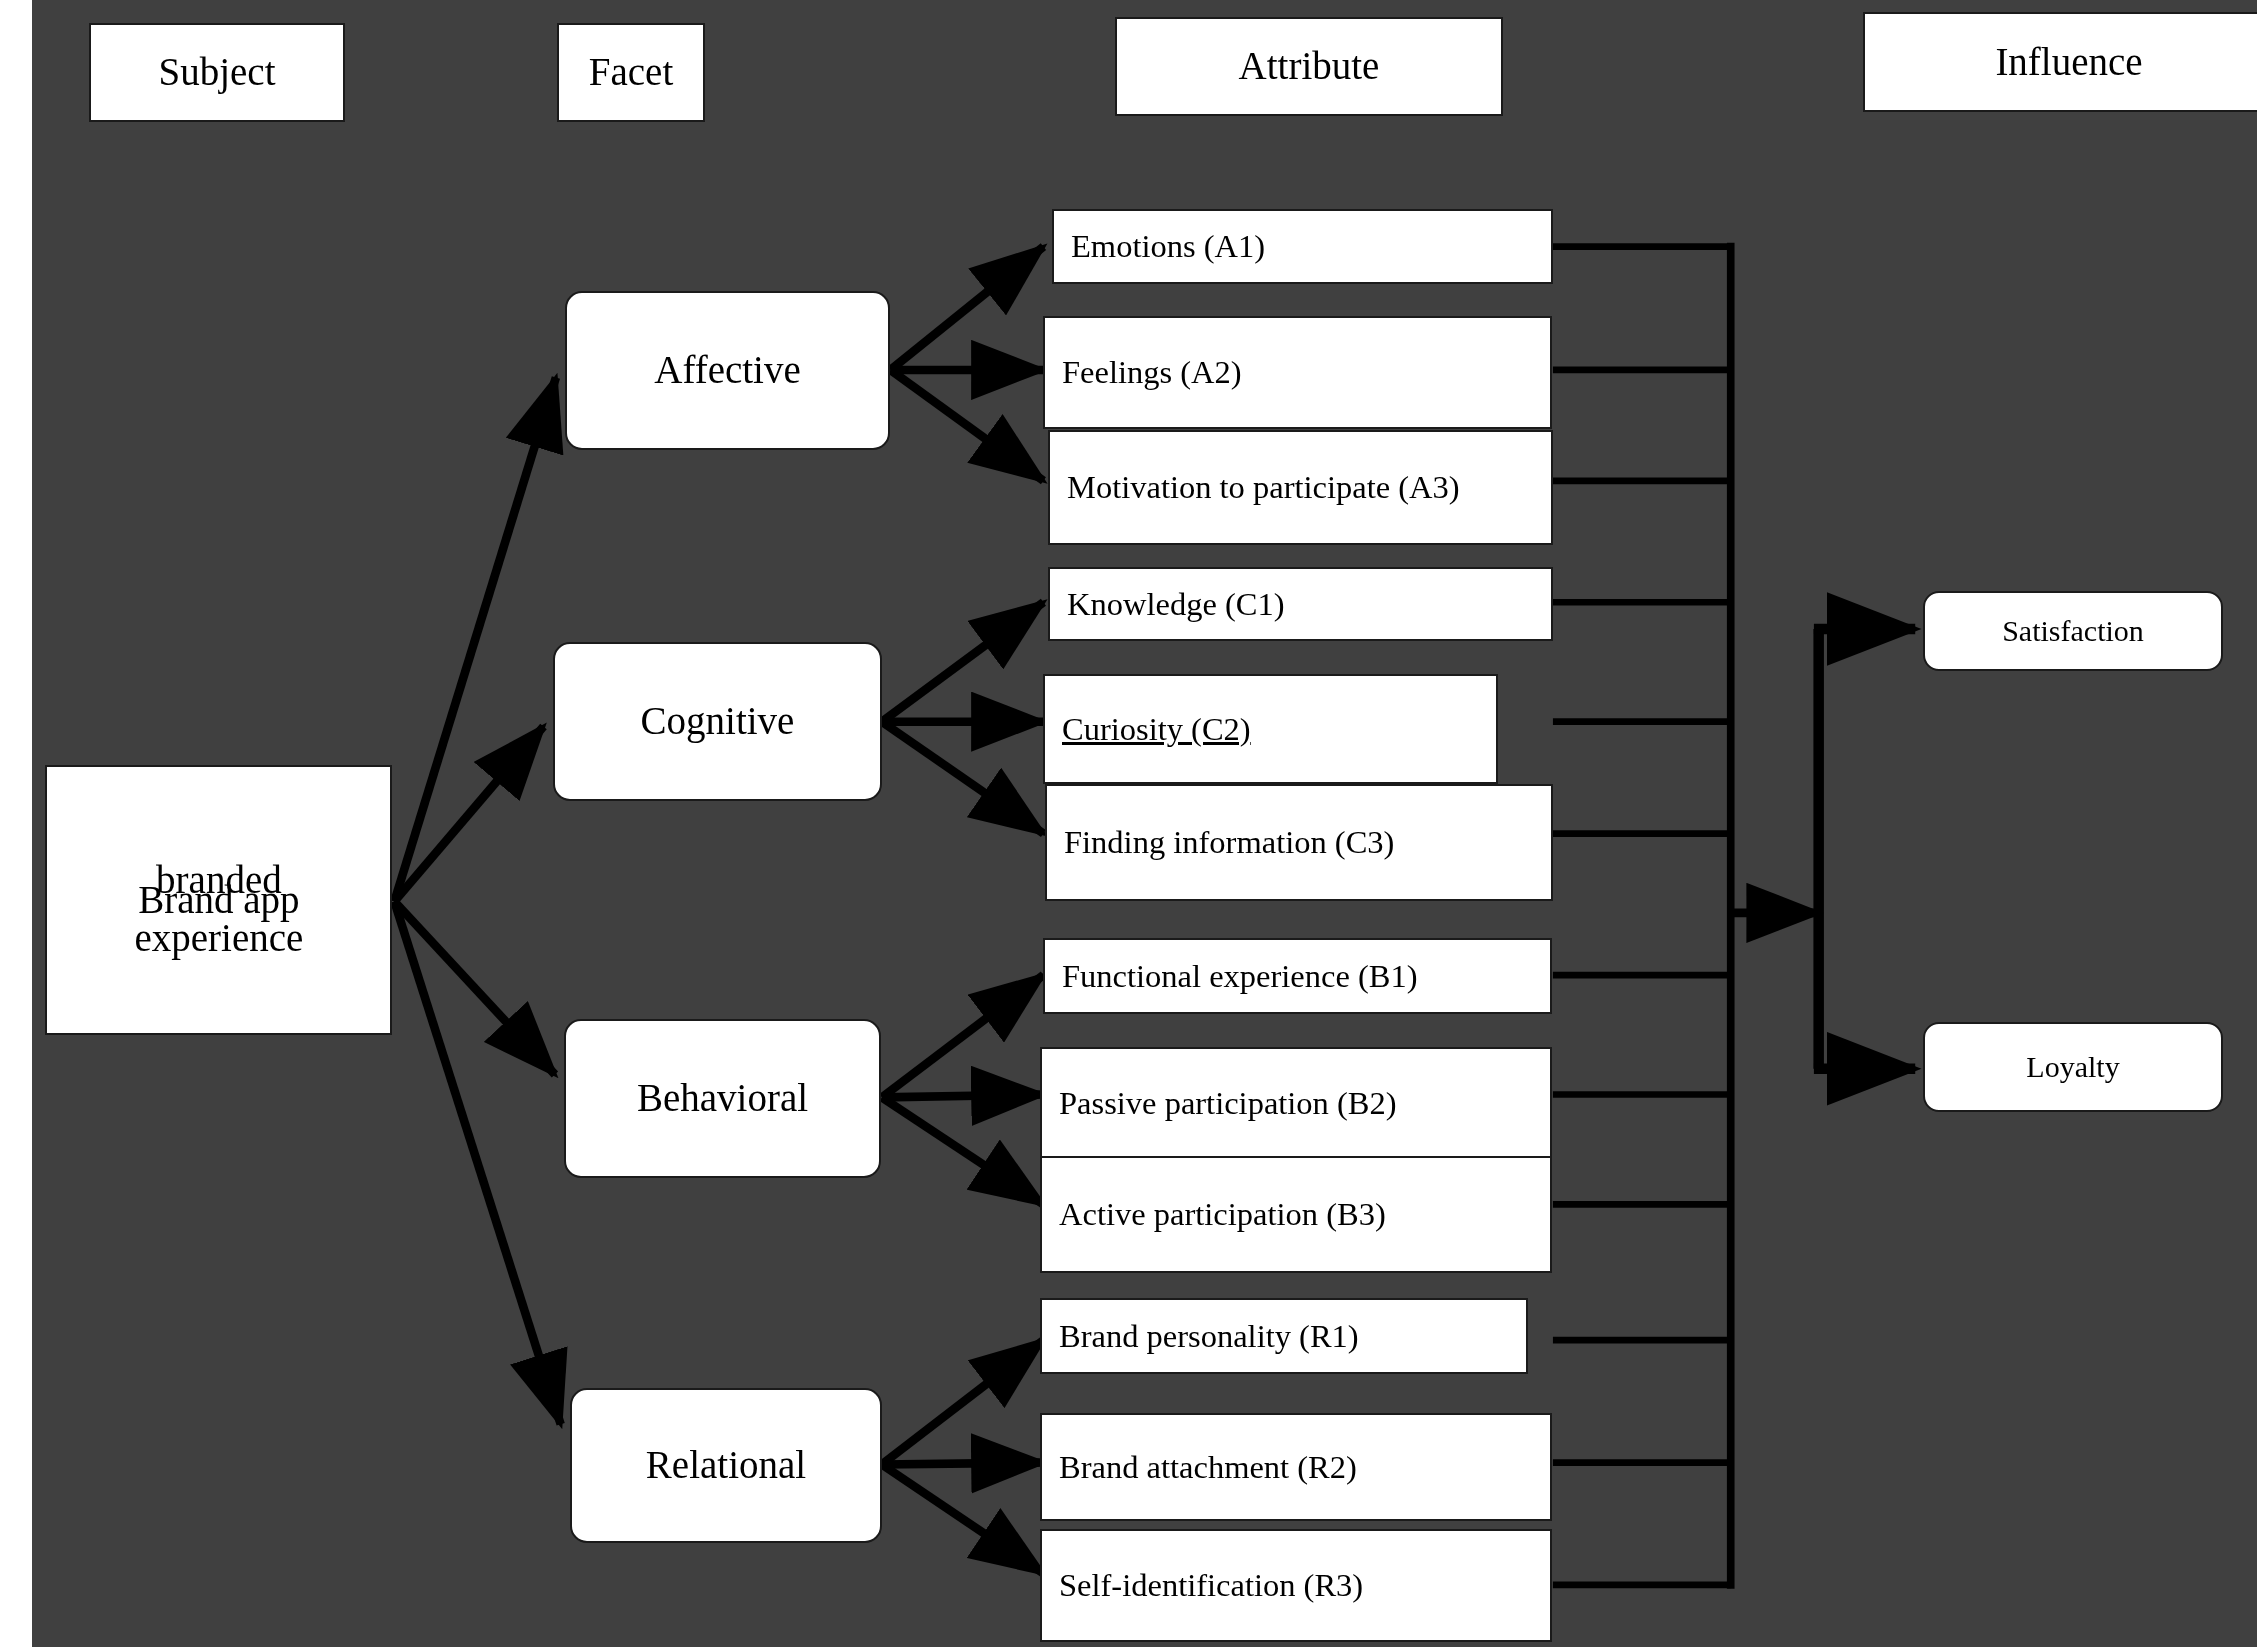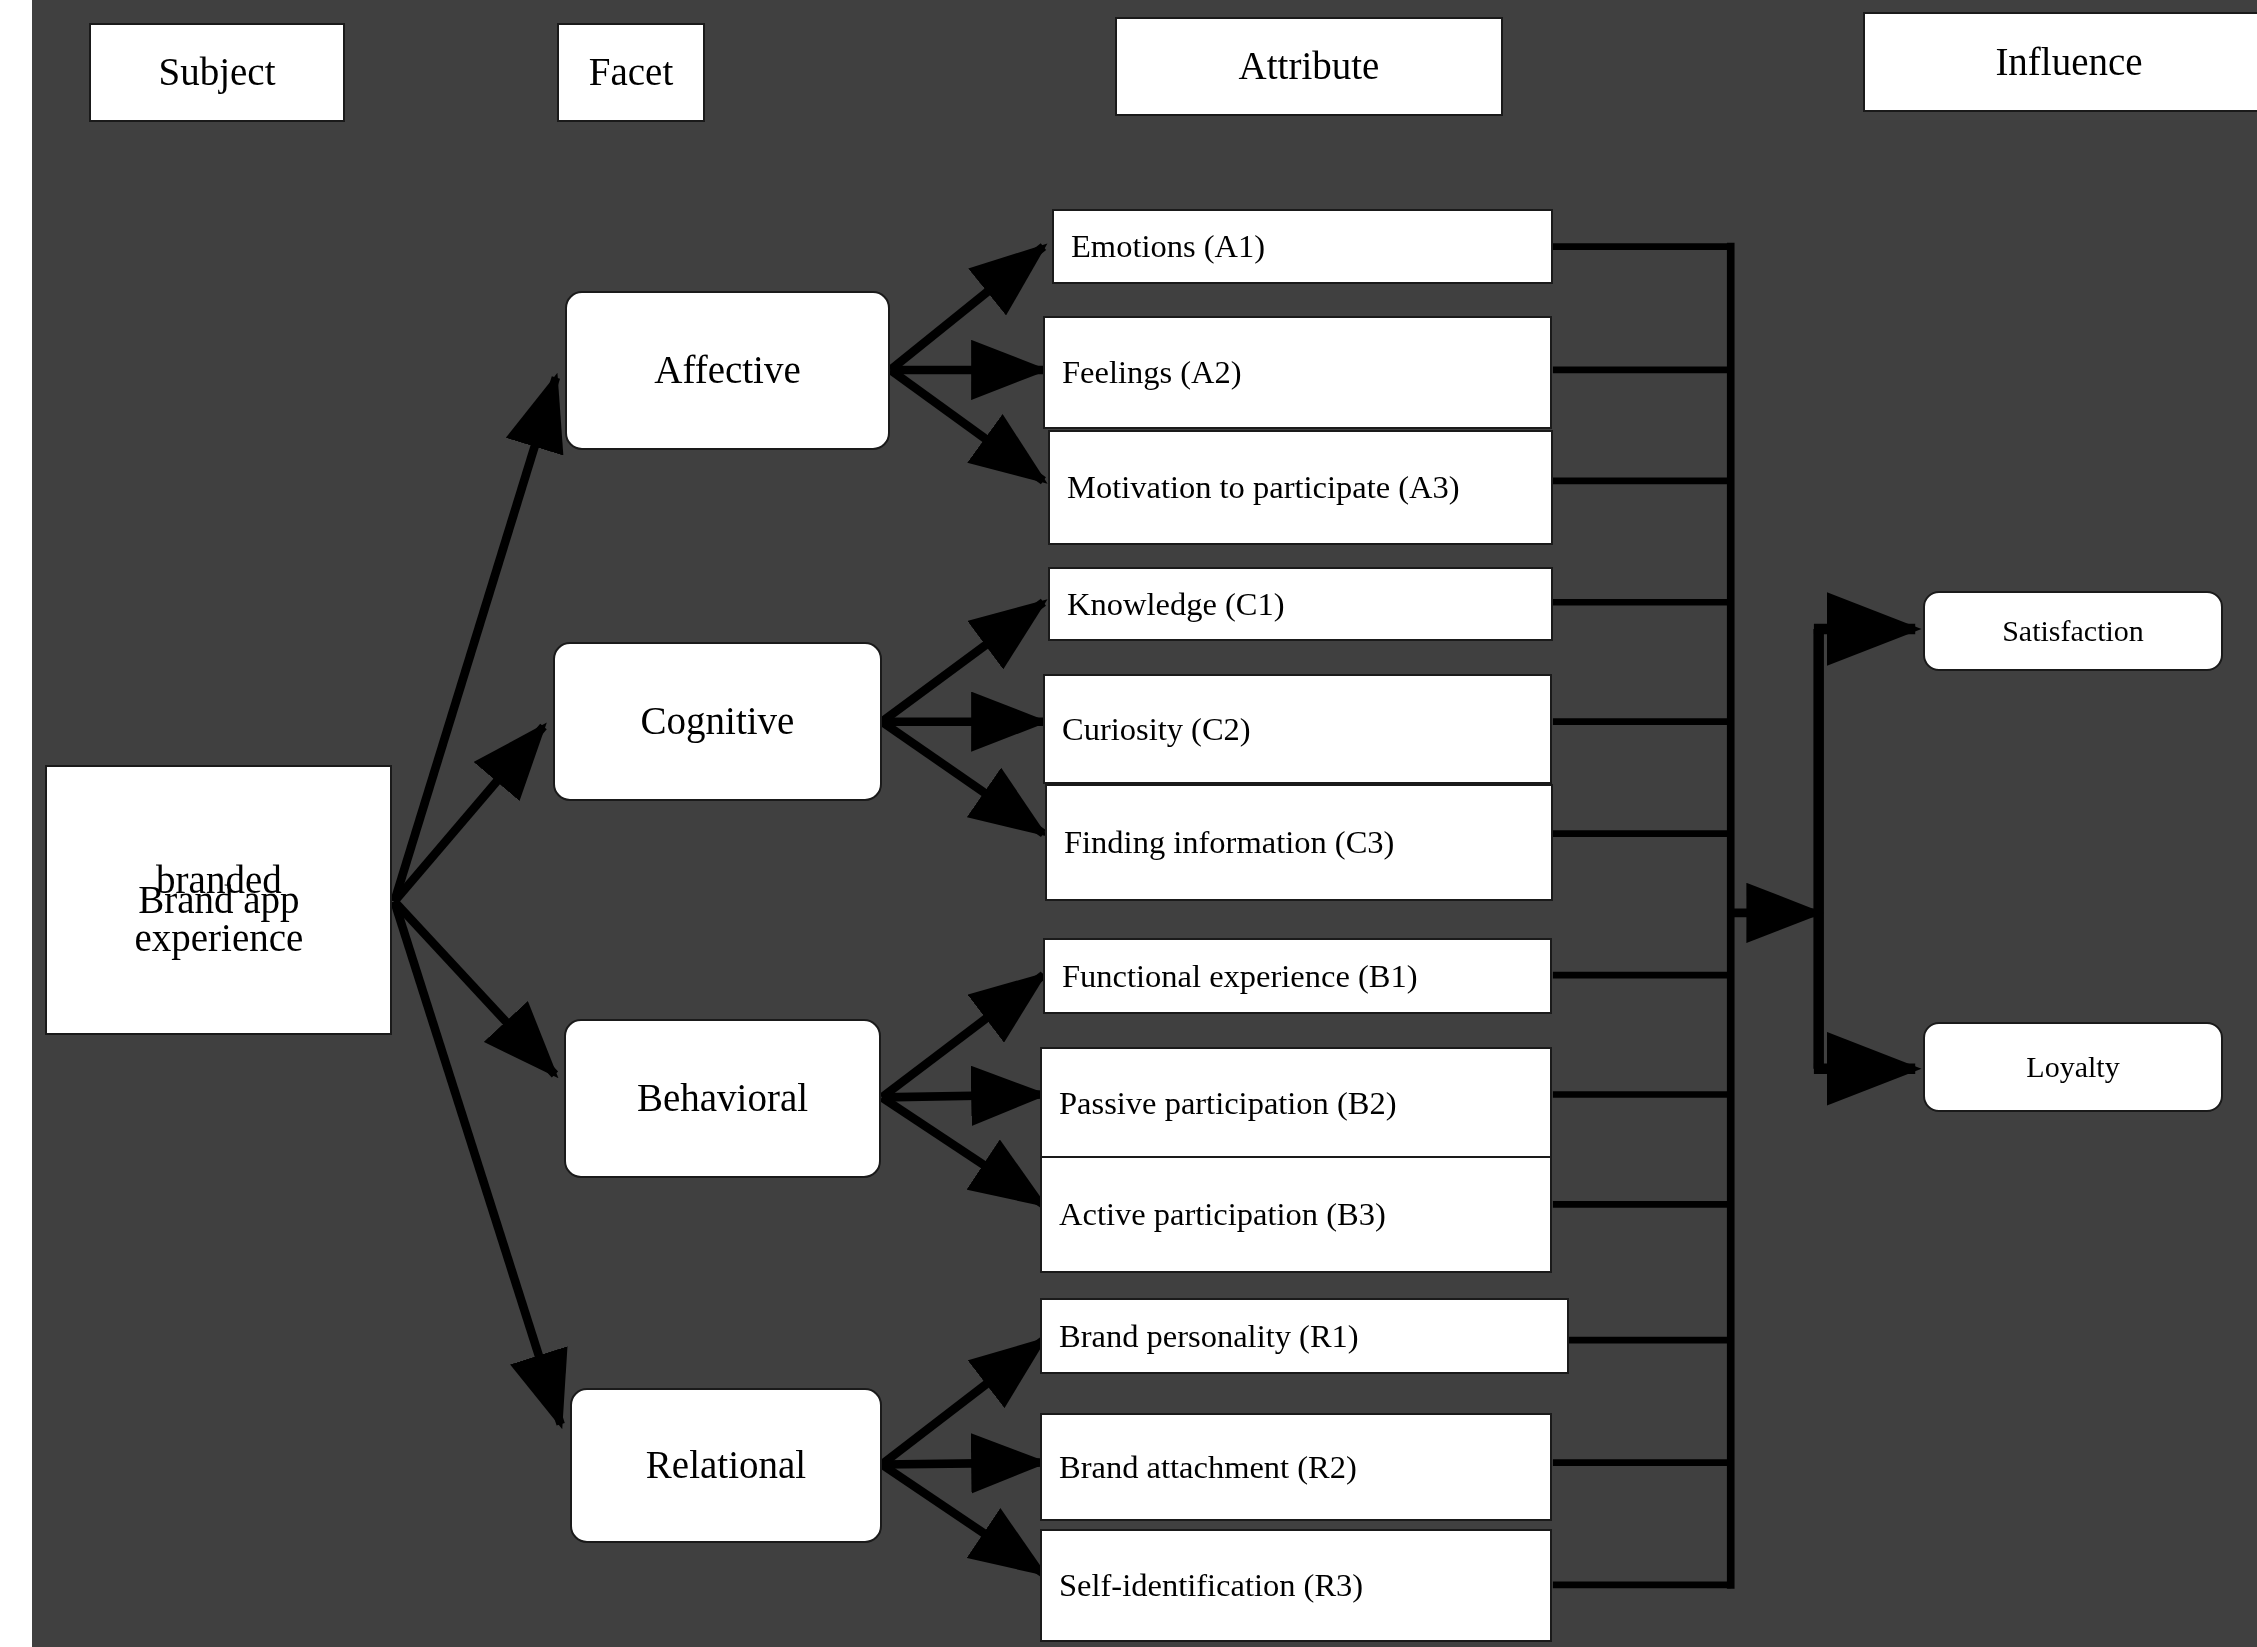--- a/index.html
+++ b/index.html
@@ -152,38 +152,38 @@
   <div class="node leftpad attr" style="left:1011px; top:316px; width:509px; height:113px;">
     <span>Feelings (A2)</span>
   </div>
   <div class="node leftpad attr" style="left:1016px; top:430px; width:505px; height:115px;">
     <span>Motivation to participate (A3)</span>
   </div>
 
   <div class="node leftpad attr" style="left:1016px; top:567px; width:505px; height:74px;">
     <span>Knowledge (C1)</span>
   </div>
-  <div class="node leftpad attr" style="left:1011px; top:674px; width:509px; height:110px;">
+  <div class="node leftpad attr" style="left:1011px; top:674px; width:455px; height:110px;text-decoration:underline;">
     <span>Curiosity (C2)</span>
   </div>
   <div class="node leftpad attr" style="left:1013px; top:784px; width:508px; height:117px;">
     <span>Finding information (C3)</span>
   </div>
 
   <div class="node leftpad attr" style="left:1011px; top:938px; width:509px; height:76px;">
     <span>Functional experience (B1)</span>
   </div>
   <div class="node leftpad attr" style="left:1008px; top:1047px; width:512px; height:112px;">
     <span>Passive participation (B2)</span>
   </div>
   <div class="node leftpad attr" style="left:1008px; top:1156px; width:512px; height:117px;">
     <span>Active participation (B3)</span>
   </div>
 
-  <div class="node leftpad attr" style="left:1008px; top:1298px; width:529px; height:76px;">
+  <div class="node leftpad attr" style="left:1008px; top:1298px; width:488px; height:76px;">
     <span>Brand personality (R1)</span>
   </div>
   <div class="node leftpad attr" style="left:1008px; top:1413px; width:512px; height:108px;">
     <span>Brand attachment (R2)</span>
   </div>
   <div class="node leftpad attr" style="left:1008px; top:1529px; width:512px; height:113px;">
     <span>Self-identification (R3)</span>
   </div>
 
   <div class="node center infl" style="left:1891px; top:591px; width:300px; height:80px;">

